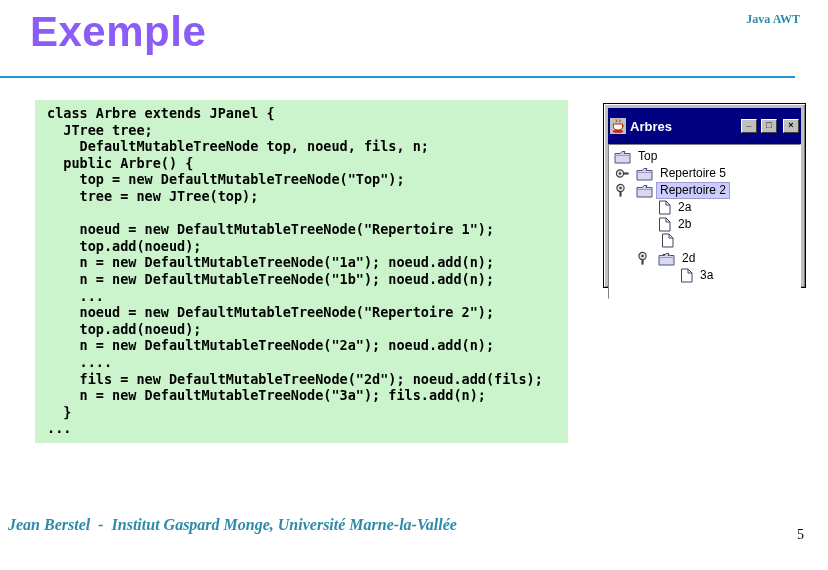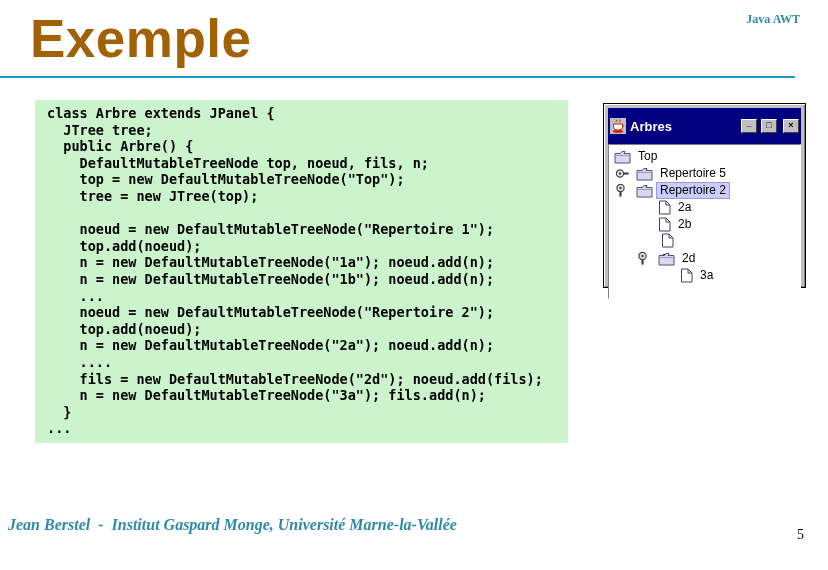--- a/index.html
+++ b/index.html
@@ -4,21 +4,21 @@
 <style>
   * { margin:0; padding:0; box-sizing:border-box; }
   html,body { background:#e8e8e8; }
   .slide {
     position:relative; width:828px; height:570px; background:#ffffff;
     overflow:hidden; font-family:"Liberation Sans", sans-serif;
   }
   
   .page-title {
     position:absolute; left:30px; top:8px;
-    font-size:53px; font-weight:bold; color:#a16207; letter-spacing:0.5px;
+    font-size:42px; font-weight:bold; color:#8b5cf6; letter-spacing:0.5px;
   }
   .corner-label {
     position:absolute; right:28px; top:12px;
     font-family:"Liberation Serif", serif; font-weight:bold;
     font-size:12px; color:#2e8aa8;
   }
   .title-rule {
     position:absolute; left:0; top:76px; width:795px; height:2px;
     background:#2196ce;
   }
@@ -79,22 +79,22 @@
 
 <div class="slide">
 
   <div class="page-title">Exemple</div>
   <div class="corner-label">Java AWT</div>
   <div class="title-rule"></div>
 
   <div class="code-block" id="code-block">
       <div class="code-line">class Arbre extends JPanel {</div>
       <div class="code-line">  JTree tree;</div>
+      <div class="code-line">    DefaultMutableTreeNode top, noeud, fils, n;</div>
       <div class="code-line">  public Arbre() {</div>
-      <div class="code-line">    DefaultMutableTreeNode top, noeud, fils, n;</div>
       <div class="code-line">    top = new DefaultMutableTreeNode("Top");</div>
       <div class="code-line">    tree = new JTree(top);</div>
       <div class="code-line"></div>
       <div class="code-line">    noeud = new DefaultMutableTreeNode("Repertoire 1");</div>
       <div class="code-line">    top.add(noeud);</div>
       <div class="code-line">    n = new DefaultMutableTreeNode("1a"); noeud.add(n);</div>
       <div class="code-line">    n = new DefaultMutableTreeNode("1b"); noeud.add(n);</div>
       <div class="code-line">    ...</div>
       <div class="code-line">    noeud = new DefaultMutableTreeNode("Repertoire 2");</div>
       <div class="code-line">    top.add(noeud);</div>

